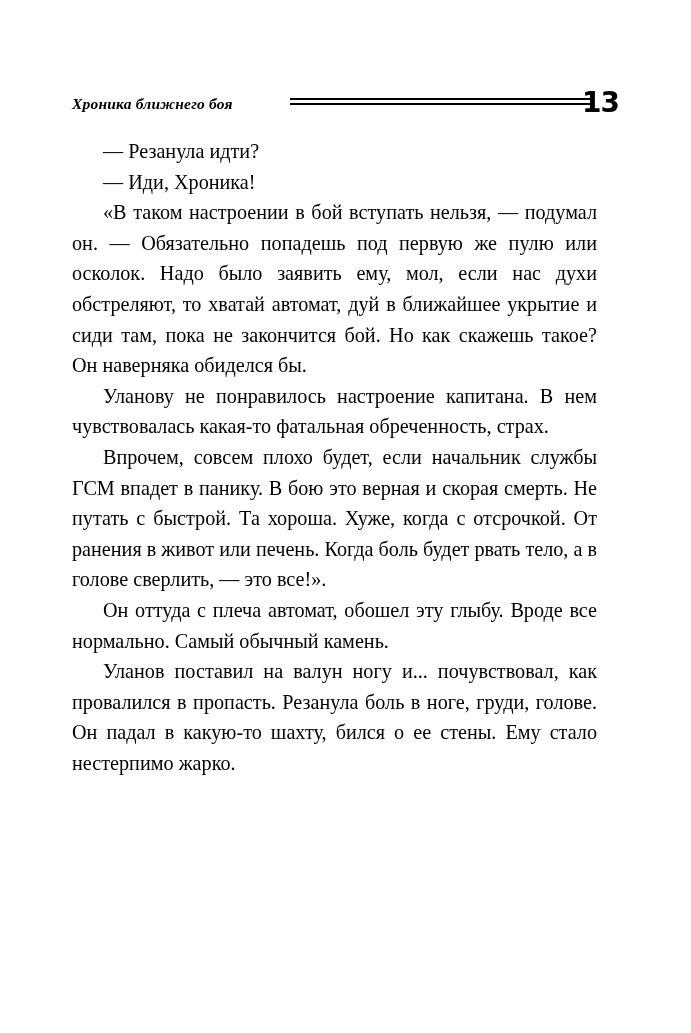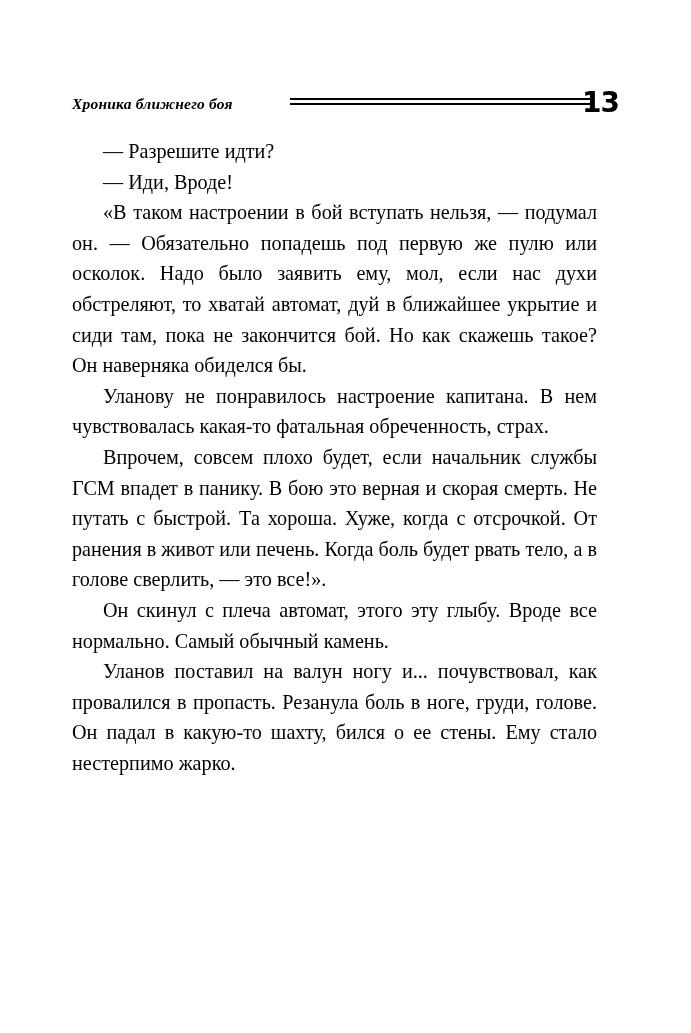--- a/index.html
+++ b/index.html
@@ -91,22 +91,22 @@
   <div class="header">
     <div class="running-title">Хроника ближнего боя</div>
     <div class="rules">
       <div class="line"></div>
       <div class="line thin"></div>
     </div>
     <div class="folio">13</div>
   </div>
 
   <div class="body-text">
-    <p class="dash">— Разрешите идти?</p>
-    <p class="dash">— Иди, Вроде!</p>
+    <p class="dash">— Резанула идти?</p>
+    <p class="dash">— Иди, Хроника!</p>
     <p>«В таком настроении в бой вступать нельзя, — подумал он. — Обязательно попадешь под первую же пулю или осколок. Надо было заявить ему, мол, если нас духи обстреляют, то хватай автомат, дуй в ближайшее укрытие и сиди там, пока не закончится бой. Но как скажешь такое? Он наверняка обиделся бы.</p>
     <p>Уланову не понравилось настроение капитана. В нем чувствовалась какая-то фатальная обреченность, страх.</p>
     <p>Впрочем, совсем плохо будет, если начальник службы ГСМ впадет в панику. В бою это верная и скорая смерть. Не путать с быстрой. Та хороша. Хуже, когда с отсрочкой. От ранения в живот или печень. Когда боль будет рвать тело, а в голове сверлить, — это все!».</p>
-    <p>Он скинул с плеча автомат, этого эту глыбу. Вроде все нормально. Самый обычный камень.</p>
+    <p>Он оттуда с плеча автомат, обошел эту глыбу. Вроде все нормально. Самый обычный камень.</p>
     <p>Уланов поставил на валун ногу и... почувствовал, как провалился в пропасть. Резанула боль в ноге, груди, голове. Он падал в какую-то шахту, бился о ее стены. Ему стало нестерпимо жарко.</p>
   </div>
 
 </div>
 
 </body></html>

